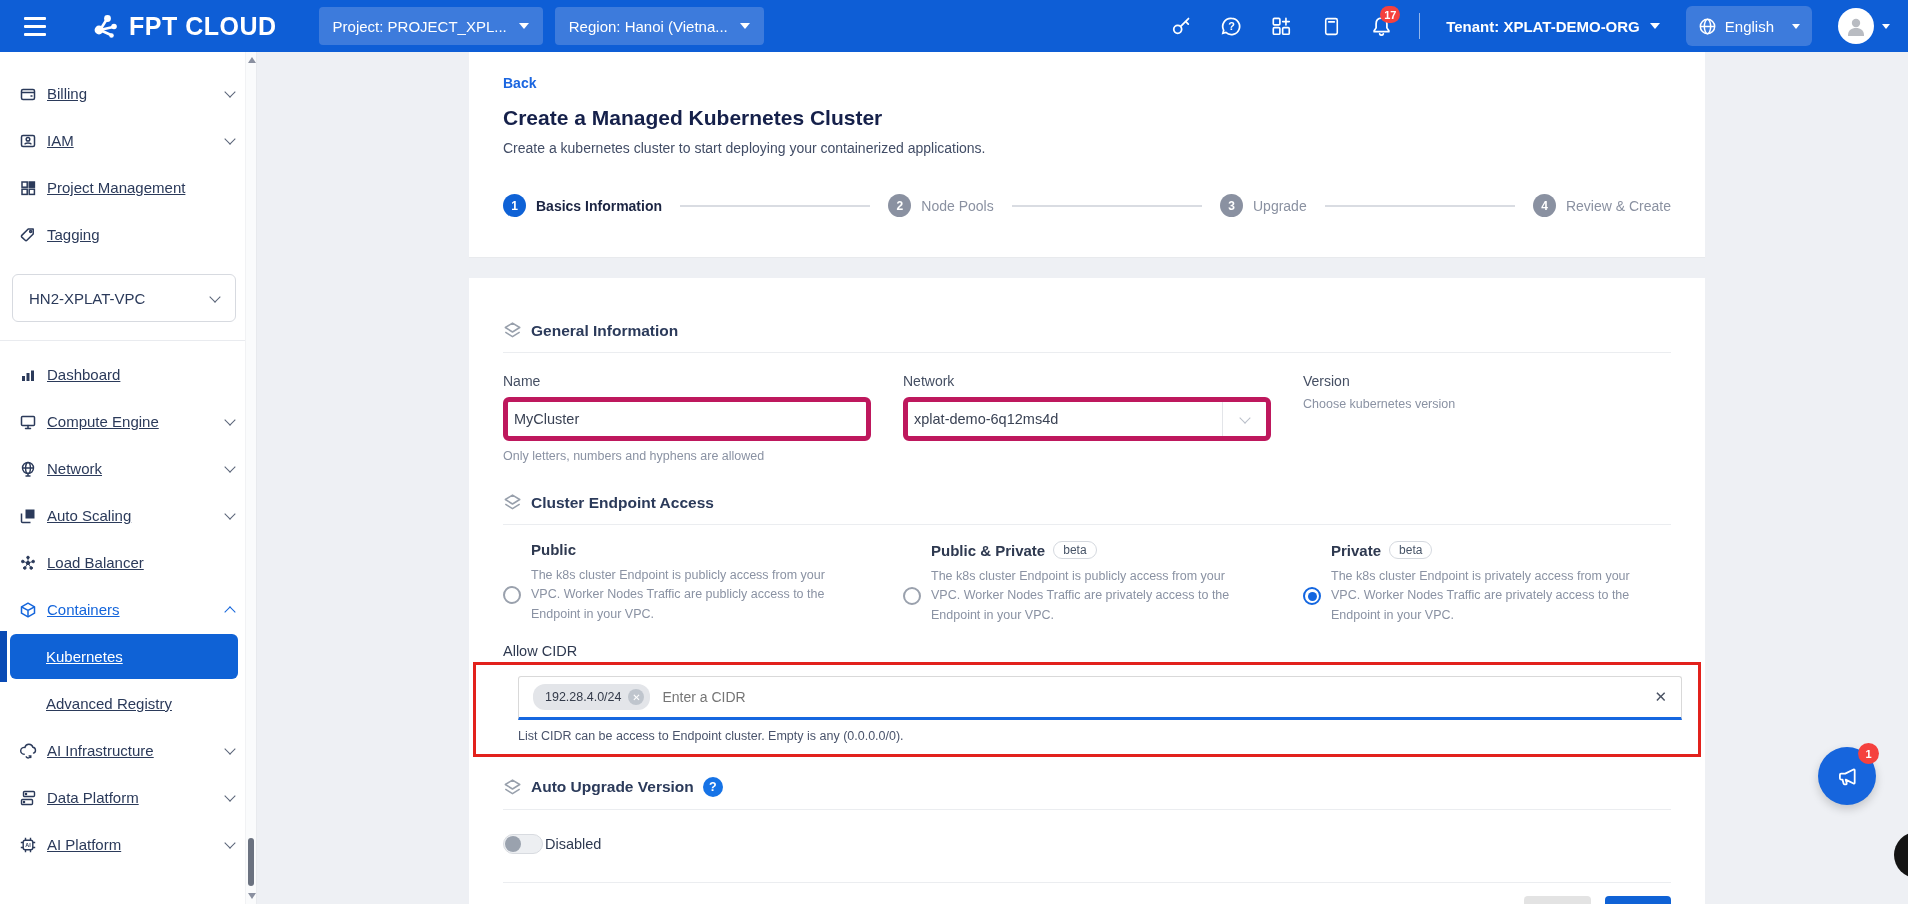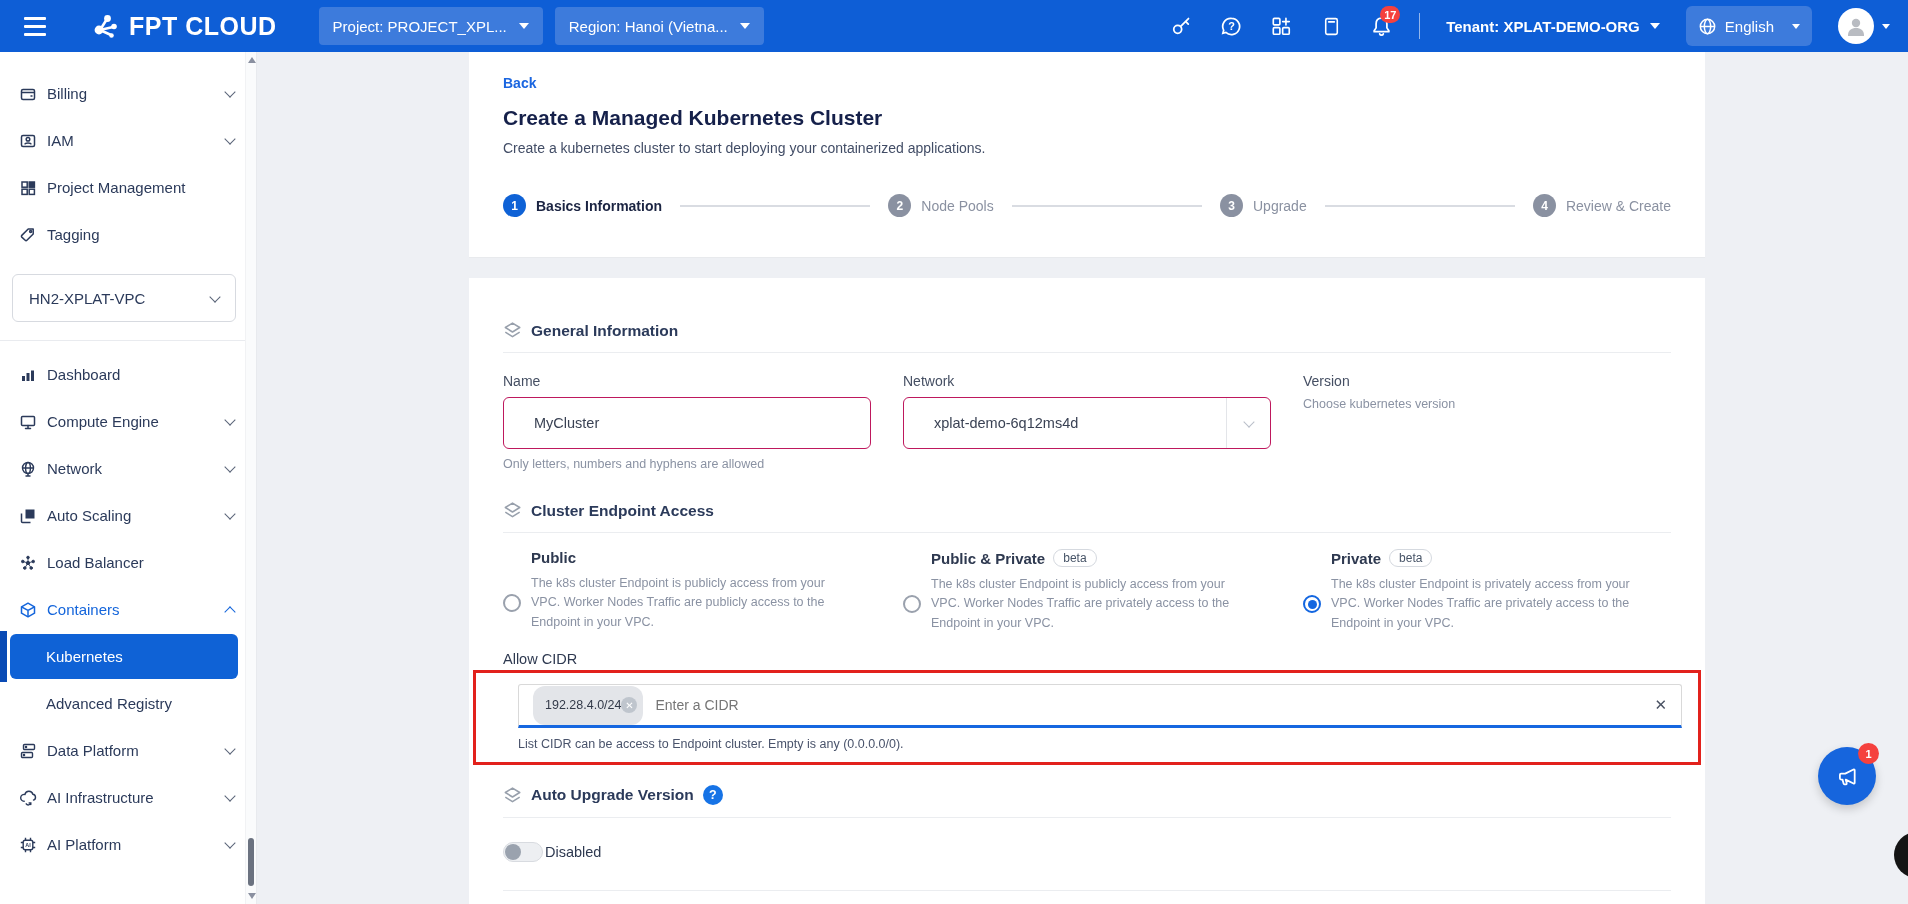--- a/index.html
+++ b/index.html
@@ -19,21 +19,21 @@
   .nav-icon { width:24px; height:24px; display:flex; align-items:center; justify-content:center; position:relative; cursor:pointer; }
   .nav-badge { position:absolute; top:-8px; left:11px; background:#F5413E; color:#fff; border-radius:9px; min-width:20px; height:17px; font-size:11px; font-weight:bold; display:flex; align-items:center; justify-content:center; padding:0 4px; }
   .nav-divider { width:1px; height:26px; background:rgba(255,255,255,.55); }
   .tenant { color:#fff; font-size:15px; font-weight:bold; display:flex; align-items:center; gap:10px; cursor:pointer; }
   .lang-chip { background:#3D7BDC; border-radius:6px; height:40px; padding:0 12px; display:flex; align-items:center; gap:8px; color:#fff; font-size:15px; cursor:pointer; }
   .avatar-wrap { display:flex; align-items:center; gap:8px; cursor:pointer; }
   .avatar { width:36px; height:36px; border-radius:50%; background:#fff; display:flex; align-items:center; justify-content:center; overflow:hidden; }
 
   
   .sidebar { position:absolute; top:52px; left:0; bottom:0; width:257px; background:#fff; border-right:1px solid #E8EAEE; padding-top:18px; z-index:40; }
-  .side-item { display:flex; align-items:center; height:47px; padding:0 22px 0 18px; font-size:15px; color:#2B3A5A; cursor:pointer; }
+  .side-item { display:flex; align-items:center; height:47px; padding:0 22px 0 18px; font-size:15px; color:#2B3A5A; cursor:pointer;text-decoration:underline; }
   .si-icon { width:19px; height:19px; margin-right:10px; flex:none; display:flex; align-items:center; justify-content:center; }
   .si-label { flex:1; }
   .chev { width:8px; height:8px; border-right:1.7px solid #5A6478; border-bottom:1.7px solid #5A6478; transform:rotate(45deg); margin-top:-3px; flex:none; }
   .chev.up { transform:rotate(-135deg); margin-top:4px; }
   .side-item.group-active, .side-item.group-active .chev { color:#1465DB; border-color:#1465DB; }
   .vpc-select { margin:16px 20px 0 12px; height:48px; border:1px solid #D7DAE0; border-radius:6px; display:flex; align-items:center; justify-content:space-between; padding:0 16px; font-size:15px; color:#2B3A5A; cursor:pointer; background:#fff; }
   .vpc-select .chev { margin-top:-2px; }
   .side-rule { border:none; border-top:1px solid #E9EBEF; margin:18px 0 10px; }
   .side-item.active { position:relative; margin:1px 18px 1px 10px; height:45px; background:#0F62D6; border-radius:6px; color:#fff; padding:0 14px 0 36px; }
   .side-item.active::before { content:''; position:absolute; left:-10px; top:-3px; bottom:-3px; width:7px; background:#0A4BB5; }
@@ -58,39 +58,39 @@
   .step.active .step-circle { background:#0F62D6; }
   .step-label { margin-left:10px; font-size:14px; color:#8A91A1; }
   .step.active .step-label { color:#1B2442; font-weight:bold; }
   .step-line { flex:1; height:2px; background:#D9DCE2; margin:0 18px; }
 
   .form-card { margin-top:20px; padding:0 34px 10px; min-height:626px; }
   .sec-head { display:flex; align-items:center; gap:9px; font-size:15.5px; font-weight:bold; color:#2B3A5A; }
   .rule { border:none; border-top:1px solid #EBEDF0; margin-top:12px; }
   .grid3 { display:grid; grid-template-columns:repeat(3,1fr); column-gap:32px; }
   .field-label { font-size:14px; color:#454F63; }
-  .tf { margin-top:8px; height:52px; border:1px solid #be185d; border-radius:6px; background:#fff; display:flex; align-items:center; padding:0 30px; font-size:14.5px; color:#3A4254; width:100%; }
+  .tf { margin-top:8px; height:44px; border:5px solid #be185d; border-radius:6px; background:#fff; display:flex; align-items:center; padding:0 6px; font-size:14.5px; color:#3A4254; width:100%; }
   input.tf { outline:none; }
   .select { justify-content:space-between; padding-right:0; cursor:pointer; }
   .select-arrow { width:44px; height:100%; border-left:1px solid #E3E5E9; display:flex; align-items:center; justify-content:center; }
   .select-arrow .chev { border-color:#B9BEC9; margin-top:-2px; }
   .helper { margin-top:8px; font-size:12.5px; color:#8A92A3; }
 
   .opt-title { font-size:15px; color:#2E3950; font-weight:bold; padding-left:28px; display:flex; align-items:center; gap:8px; }
   .beta { font-weight:normal; font-size:12px; color:#475467; border:1px solid #D5D9DF; border-radius:10px; padding:1px 9px; background:#fff; }
   .opt-row { display:flex; align-items:center; margin-top:8px; }
   .radio { width:18px; height:18px; border-radius:50%; border:2px solid #9AA1AD; flex:none; margin-right:10px; background:#fff; position:relative; cursor:pointer; }
   .radio.checked { border-color:#1366E0; }
   .radio.checked::after { content:''; position:absolute; inset:2.5px; border-radius:50%; background:#1366E0; }
   .opt-desc { font-size:12.5px; color:#8A92A3; line-height:1.55; padding-right:26px; }
 
   .cidr-label { margin-top:18px; font-size:14.5px; color:#2E3950; }
   .red-box { margin:3px -30px 0 -30px; border:3px solid #E2211C; padding:11px 16px 11px 42px; }
   .cidr-input { height:44px; border:1px solid #D9D9D9; border-bottom:3px solid #1667E0; border-radius:3px 3px 0 0; display:flex; align-items:center; padding:0 14px; background:#fff; }
-  .chip-tag { background:#E3E5E9; border-radius:12px; height:39px; display:flex; align-items:center; gap:0; padding:0 6px 0 12px; font-size:12.5px; color:#333A49; }
+  .chip-tag { background:#E3E5E9; border-radius:12px; height:26px; display:flex; align-items:center; gap:7px; padding:0 6px 0 12px; font-size:12.5px; color:#333A49; }
   .chip-x { width:16px; height:16px; border-radius:50%; background:#BFC5CD; color:#fff; font-size:10px; display:flex; align-items:center; justify-content:center; cursor:pointer; }
   .cidr-ph { margin-left:12px; font-size:14px; color:#B9BEC9; flex:1; border:none; outline:none; background:transparent; }
   .cidr-clear { font-size:15px; color:#4A5263; cursor:pointer; background:none; border:none; }
   .cidr-helper { margin-top:9px; font-size:12.5px; color:#49536B; }
 
   .sec3 { margin-top:20px; }
   .help-circle { width:20px; height:20px; border-radius:50%; background:#1673E6; color:#fff; font-size:12.5px; font-weight:bold; display:flex; align-items:center; justify-content:center; cursor:pointer; }
   .toggle-row { margin-top:24px; display:flex; align-items:center; gap:2px; }
   .switch { width:40px; height:20px; border-radius:10px; background:#EDEFF2; border:1px solid #D8DBE0; position:relative; cursor:pointer; }
   .switch-knob { position:absolute; left:1px; top:1px; width:16px; height:16px; border-radius:50%; background:#9AA2AE; }
@@ -337,39 +337,39 @@
     <span class="si-label">Kubernetes</span>
   </div>
 
   <div class="side-item sub">
     <span class="si-label">Advanced Registry</span>
   </div>
 
 
   <div class="side-item">
     <span class="si-icon">
+      <svg width="18" height="18" viewBox="0 0 18 18" fill="none" stroke="#2B3A5A" stroke-width="1.4" stroke-linecap="round">
+        <path d="M5.2 12.2a3.4 3.4 0 1 1 .7-6.7 4.1 4.1 0 0 1 8-.2 3 3 0 0 1 .6 5.8"></path>
+        <path d="M7.2 14.8a2.4 2.4 0 0 0 4.4-.9 M11.8 15.6v-1.7h-1.7"></path>
+      </svg>
+    </span>
+    <span class="si-label">AI Infrastructure</span>
+    <span class="chev"></span>
+  </div>
+
+  <div class="side-item">
+    <span class="si-icon">
       <svg width="18" height="18" viewBox="0 0 18 18" fill="none" stroke="#2B3A5A" stroke-width="1.4">
         <rect x="4.5" y="2.5" width="11" height="5" rx="1"></rect>
           <rect x="2.5" y="10.5" width="11" height="5" rx="1"></rect>
         <circle cx="7" cy="5" r=".6" fill="#2B3A5A"></circle>
           <circle cx="5" cy="13" r=".6" fill="#2B3A5A"></circle>
       </svg>
     </span>
     <span class="si-label">Data Platform</span>
-    <span class="chev"></span>
-  </div>
-
-  <div class="side-item">
-    <span class="si-icon">
-      <svg width="18" height="18" viewBox="0 0 18 18" fill="none" stroke="#2B3A5A" stroke-width="1.4" stroke-linecap="round">
-        <path d="M5.2 12.2a3.4 3.4 0 1 1 .7-6.7 4.1 4.1 0 0 1 8-.2 3 3 0 0 1 .6 5.8"></path>
-        <path d="M7.2 14.8a2.4 2.4 0 0 0 4.4-.9 M11.8 15.6v-1.7h-1.7"></path>
-      </svg>
-    </span>
-    <span class="si-label">AI Infrastructure</span>
     <span class="chev"></span>
   </div>
 
   <div class="side-item">
     <span class="si-icon">
       <svg width="18" height="18" viewBox="0 0 18 18" fill="none" stroke="#2B3A5A" stroke-width="1.4">
         <rect x="4.2" y="4.2" width="9.6" height="9.6" rx="2"></rect>
         <path d="M6.5 1.8v2.4 M11.5 1.8v2.4 M6.5 13.8v2.4 M11.5 13.8v2.4 M1.8 6.5h2.4 M1.8 11.5h2.4 M13.8 6.5h2.4 M13.8 11.5h2.4"></path>
         <text x="9" y="11.3" font-size="5.4" text-anchor="middle" fill="#2B3A5A" stroke="none" font-weight="bold">AI</text>
       </svg>

